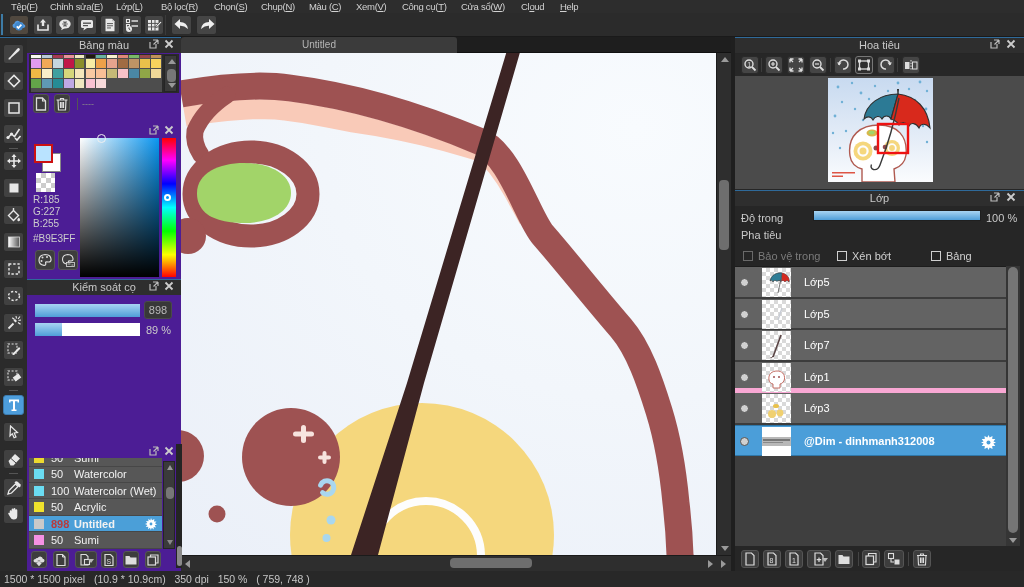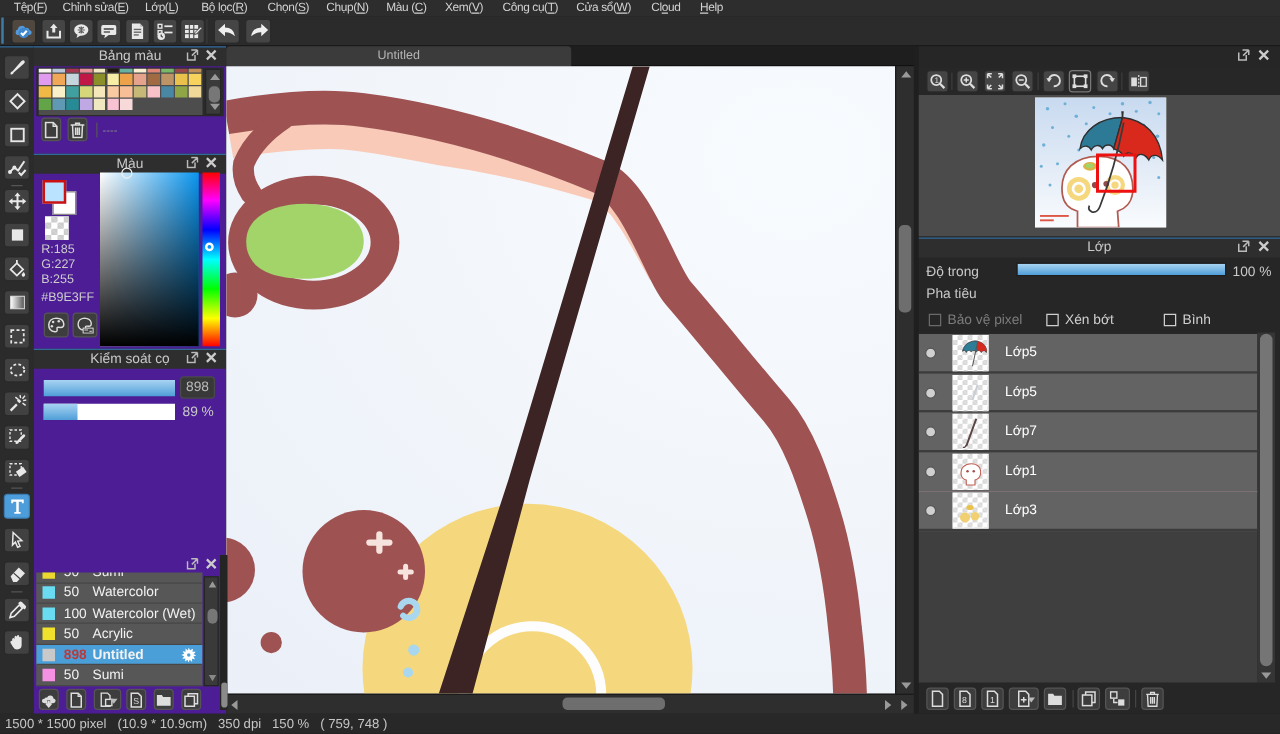--- a/index.html
+++ b/index.html
@@ -296,21 +296,20 @@
         </svg>
       </div>
 <div class="tbtn" style="left:27px;top:57px;width:16px;height:19px;background:#3d3d3d;border-color:#555;">
         <svg width="13" height="14" viewBox="0 0 13 14">
           <path d="M1 3 L12 3 M5 3 L5 1.5 L8 1.5 L8 3 M2.5 3 L3 13 L10 13 L10.5 3 M5 5 L5 11 M6.5 5 L6.5 11 M8 5 L8 11" stroke="#ddd" stroke-width="1.2" fill="none"></path>
         </svg>
       </div>
 <div class="abs" style="left:50px;top:61px;width:1px;height:12px;background:#555;"></div>
 <div class="abs" style="left:55px;top:62px;color:#8a8a8a;font-size:9px;">----</div>
 
-<div class="panel-title" style="left:0;top:86px;width:154px;">Màu</div>
 <div class="ptools" style="right:22px;top:88px;"><svg width="10" height="10" viewBox="0 0 10 10">
           <path d="M1 3 L1 9 L7 9 L7 5 M4 1 L9 1 M9 1 L9 5 M9 1 L4.5 5.5" stroke="#bbb" stroke-width="1.2" fill="none"></path>
         </svg></div>
 <div class="ptools" style="right:7px;top:88px;"><svg width="10" height="10" viewBox="0 0 10 10">
           <path d="M1.5 1.5 L8.5 8.5 M8.5 1.5 L1.5 8.5" stroke="#ccc" stroke-width="1.8"></path>
         </svg></div>
 
 <div class="abs" style="left:15px;top:116px;width:19px;height:19px;background:#fff;border:1px solid #888;"></div>
 <div class="abs" style="left:7px;top:107px;width:19px;height:19px;background:#b9e3ff;border:2px solid #cc1111;"></div>
 <div class="abs" style="left:9px;top:136px;width:19px;height:19px;background:#fff;background-image:linear-gradient(45deg,#ccc 25%,transparent 25%,transparent 75%,#ccc 75%),linear-gradient(45deg,#ccc 25%,transparent 25%,transparent 75%,#ccc 75%);background-size:10px 10px;background-position:0 0,5px 5px;"></div>
@@ -485,20 +484,21 @@
   <div class="abs" style="left:0;top:518px;width:550px;height:16px;background:#2e2e2e;border-top:1px solid #1b1b1b;">
     <div class="arrow" style="left:4px;top:3.5px;border-top:4px solid transparent;border-bottom:4px solid transparent;border-right:5px solid #9a9a9a;"></div>
     <div class="sb-thumb" style="left:269px;top:2px;width:82px;height:10px;background:#6e6e6e;"></div>
     <div class="arrow" style="right:18px;top:3.5px;border-top:4px solid transparent;border-bottom:4px solid transparent;border-left:5px solid #9a9a9a;"></div>
     <div class="arrow" style="right:5px;top:3.5px;border-top:4px solid transparent;border-bottom:4px solid transparent;border-left:5px solid #9a9a9a;"></div>
   </div>
 </div>
 
 <div class="abs" style="left:735px;top:37px;width:289px;height:534px;background:#262626;">
 
+  <div class="panel-title" style="left:0;top:0;width:289px;">Hoa tiêu</div>
   <div class="ptools" style="right:24px;top:2px;"><svg width="10" height="10" viewBox="0 0 10 10">
           <path d="M1 3 L1 9 L7 9 L7 5 M4 1 L9 1 M9 1 L9 5 M9 1 L4.5 5.5" stroke="#bbb" stroke-width="1.2" fill="none"></path>
         </svg></div>
   <div class="ptools" style="right:8px;top:2px;"><svg width="10" height="10" viewBox="0 0 10 10">
           <path d="M1.5 1.5 L8.5 8.5 M8.5 1.5 L1.5 8.5" stroke="#ccc" stroke-width="1.8"></path>
         </svg></div>
   <div id="navbar" class="abs" style="left:0;top:17px;width:289px;height:22px;background:#272727;">
         <div style="position:absolute;left:25.5px;top:4px;width:1px;height:14px;background:#3c3c3c"></div>
         <div style="position:absolute;left:94.5px;top:4px;width:1px;height:14px;background:#3c3c3c"></div>
         <div style="position:absolute;left:162px;top:4px;width:1px;height:14px;background:#3c3c3c"></div>
@@ -616,25 +616,25 @@
           <path d="M1 3 L1 9 L7 9 L7 5 M4 1 L9 1 M9 1 L9 5 M9 1 L4.5 5.5" stroke="#bbb" stroke-width="1.2" fill="none"></path>
         </svg></div>
   <div class="ptools" style="right:8px;top:155px;"><svg width="10" height="10" viewBox="0 0 10 10">
           <path d="M1.5 1.5 L8.5 8.5 M8.5 1.5 L1.5 8.5" stroke="#ccc" stroke-width="1.8"></path>
         </svg></div>
   <div class="abs" style="left:6px;top:175px;color:#c9c9c9;font-size:11px;">Độ trong</div>
   <div class="abs" style="left:78px;top:173px;width:168px;height:11px;background:linear-gradient(to bottom,#a8d4f2,#4f9ed8);border:1px solid #1f1f1f;"></div>
   <div class="abs" style="left:251px;top:175px;color:#c9c9c9;font-size:11px;">100 %</div>
   <div class="abs" style="left:6px;top:192px;color:#c9c9c9;font-size:11px;">Pha tiêu</div>
   <div class="cb" style="left:8px;top:214px;border-color:#6a6a6a;"></div>
-  <div class="abs" style="left:23px;top:213px;color:#7b7b7b;font-size:11px;">Bảo vệ pixel</div>
+  <div class="abs" style="left:23px;top:213px;color:#7b7b7b;font-size:11px;">Bảo vệ trong</div>
   <div class="cb" style="left:102px;top:214px;"></div>
   <div class="abs" style="left:117px;top:213px;color:#d0d0d0;font-size:11px;">Xén bớt</div>
   <div class="cb" style="left:196px;top:214px;"></div>
-  <div class="abs" style="left:211px;top:213px;color:#d0d0d0;font-size:11px;">Bình</div>
+  <div class="abs" style="left:211px;top:213px;color:#d0d0d0;font-size:11px;">Bảng</div>
 
   <div id="layerlist" class="abs" style="left:0;top:229px;width:271px;height:280px;background:#3f3f3f;border-top:1px solid #1c1c1c;overflow:hidden;">
         <div style="position:absolute;left:0;top:0.0px;width:271px;height:31.5px;background:#636363;border-bottom:2px solid #3c3c3c;">
 <div style="position:absolute;left:5px;top:11px;width:9px;height:9px;border-radius:50%;background:#d0d0d0;border:1px solid #555;"></div>
 <div style="position:absolute;left:27px;top:1px;width:29px;height:29px;background-image:linear-gradient(45deg,#d9d9d9 25%,transparent 25%,transparent 75%,#d9d9d9 75%),linear-gradient(45deg,#d9d9d9 25%,transparent 25%,transparent 75%,#d9d9d9 75%);background-size:8px 8px;background-position:0 0,4px 4px;background-color:#fff;overflow:hidden;"><svg width="29" height="29" viewBox="0 0 29 29">
               <path d="M 8 13 C 9 7 15 4 20 5 C 25 6 28 10 27 14 C 26 12 24 12 23 14 C 22 12 20 12 19 13.5 C 18 12 16 12 15 13.5 C 14 12 11.5 12 11 14 C 10.5 12 9 12 8 13 Z" fill="#2e7d96" stroke="#333" stroke-width="0.6"></path>
               <path d="M 20 5 C 25 6 28 10 27 14 C 26 12 24 12 23 14 C 22 12 20.5 12 19.5 13.2 L 20 5 Z" fill="#d42a20"></path>
               <path d="M 20 6 L 16 25" stroke="#555" stroke-width="0.8" fill="none"></path>
             </svg></div>
 <div style="position:absolute;left:69px;top:9px;color:#ffffff;font-size:11px;">Lớp5</div>
@@ -647,38 +647,51 @@
 <div style="position:absolute;left:69px;top:9px;color:#ffffff;font-size:11px;">Lớp5</div>
         </div>
         <div style="position:absolute;left:0;top:63.0px;width:271px;height:31.5px;background:#636363;border-bottom:2px solid #3c3c3c;">
 <div style="position:absolute;left:5px;top:11px;width:9px;height:9px;border-radius:50%;background:#d0d0d0;border:1px solid #555;"></div>
 <div style="position:absolute;left:27px;top:1px;width:29px;height:29px;background-image:linear-gradient(45deg,#d9d9d9 25%,transparent 25%,transparent 75%,#d9d9d9 75%),linear-gradient(45deg,#d9d9d9 25%,transparent 25%,transparent 75%,#d9d9d9 75%);background-size:8px 8px;background-position:0 0,4px 4px;background-color:#fff;overflow:hidden;"><svg width="29" height="29" viewBox="0 0 29 29">
               <path d="M 19 4 L 11 26" stroke="#5a4444" stroke-width="1.6"></path>
               <path d="M 11 25 Q 10 27.5 8.3 26.8" stroke="#5a4444" stroke-width="1" fill="none"></path>
             </svg></div>
 <div style="position:absolute;left:69px;top:9px;color:#ffffff;font-size:11px;">Lớp7</div>
         </div>
-        <div style="position:absolute;left:0;top:94.5px;width:271px;height:32px;background:#636363;border-bottom:1px solid #f9a8d4;">
+        <div style="position:absolute;left:0;top:94.5px;width:271px;height:32px;background:#636363;border-bottom:6px solid #f9a8d4;">
 <div style="position:absolute;left:5px;top:11px;width:9px;height:9px;border-radius:50%;background:#d0d0d0;border:1px solid #555;"></div>
 <div style="position:absolute;left:27px;top:1px;width:29px;height:29px;background-image:linear-gradient(45deg,#d9d9d9 25%,transparent 25%,transparent 75%,#d9d9d9 75%),linear-gradient(45deg,#d9d9d9 25%,transparent 25%,transparent 75%,#d9d9d9 75%);background-size:8px 8px;background-position:0 0,4px 4px;background-color:#fff;overflow:hidden;"><svg width="29" height="29" viewBox="0 0 29 29">
               <path d="M 7 17 C 6 11 10 8 15 8 C 20 8 23 11 22.5 16 C 22 19 20 20.5 18 21 L 18 25 L 11 25 L 11 21 C 9 20.5 7.5 19.5 7 17 Z" fill="#fff" stroke="#c06055" stroke-width="0.9"></path>
               <circle cx="12" cy="14" r="1" fill="#a05050"></circle>
               <circle cx="17" cy="14" r="1" fill="#a05050"></circle>
             </svg></div>
 <div style="position:absolute;left:69px;top:9px;color:#ffffff;font-size:11px;">Lớp1</div>
         </div>
         <div style="position:absolute;left:0;top:126.0px;width:271px;height:31.5px;background:#636363;border-bottom:2px solid #3c3c3c;">
 <div style="position:absolute;left:5px;top:11px;width:9px;height:9px;border-radius:50%;background:#d0d0d0;border:1px solid #555;"></div>
 <div style="position:absolute;left:27px;top:1px;width:29px;height:29px;background-image:linear-gradient(45deg,#d9d9d9 25%,transparent 25%,transparent 75%,#d9d9d9 75%),linear-gradient(45deg,#d9d9d9 25%,transparent 25%,transparent 75%,#d9d9d9 75%);background-size:8px 8px;background-position:0 0,4px 4px;background-color:#fff;overflow:hidden;"><svg width="29" height="29" viewBox="0 0 29 29">
               <circle cx="10" cy="20" r="4" fill="#f0d070"></circle>
               <circle cx="18" cy="19" r="3.4" fill="#f0d070"></circle>
               <ellipse cx="14" cy="12" rx="3" ry="2" fill="#e9c14b"></ellipse>
             </svg></div>
 <div style="position:absolute;left:69px;top:9px;color:#ffffff;font-size:11px;">Lớp3</div>
         </div>
+        <div style="position:absolute;left:0;top:157.5px;width:271px;height:31.5px;background:#4b9ed9;border-top:1px solid #2f77a8;border-bottom:1px solid #2f77a8;">
+<div style="position:absolute;left:5px;top:11px;width:9px;height:9px;border-radius:50%;background:#d0d0d0;border:1px solid #555;"></div>
+<div style="position:absolute;left:27px;top:1px;width:29px;height:29px;background:#fff;overflow:hidden;">
+            <div style="position:absolute;left:0;top:10px;width:29px;height:9px;background:#b8b8b8;"></div>
+            <div style="position:absolute;left:1px;top:12px;width:27px;height:2px;background:#777"></div>
+            <div style="position:absolute;left:1px;top:15px;width:20px;height:1.5px;background:#888"></div>
+          </div>
+<div style="position:absolute;left:69px;top:9px;color:#ffffff;font-size:11px;font-weight:bold;">@Dim - dinhmanh312008</div>
+          <svg style="position:absolute;right:10px;top:9px" width="15" height="15" viewBox="0 0 15 15">
+            <path d="M7.5 0 L8.7 2.6 L11.5 1 L11.2 4 L14.3 4 L12.4 6.4 L15 7.5 L12.4 8.6 L14.3 11 L11.2 11 L11.5 14 L8.7 12.4 L7.5 15 L6.3 12.4 L3.5 14 L3.8 11 L0.7 11 L2.6 8.6 L0 7.5 L2.6 6.4 L0.7 4 L3.8 4 L3.5 1 L6.3 2.6 Z" fill="#fff"></path>
+            <circle cx="7.5" cy="7.5" r="2" fill="#4b9ed9"></circle>
+          </svg>
+        </div>
       </div>
   <div class="sb-track" style="left:271px;top:229px;width:14px;height:280px;background:#353535;border:none;">
     <div class="sb-thumb" style="left:2px;top:1px;width:10px;height:266px;background:#757575;border-radius:5px;"></div>
     <div class="arrow" style="left:3px;bottom:3px;border-left:4px solid transparent;border-right:4px solid transparent;border-top:5px solid #999;"></div>
   </div>
   <div id="layerbar" class="abs" style="left:0;top:511px;width:289px;height:23px;">
         <div style="position:absolute;left:6px;top:2px;width:18px;height:18px;background:#3d3d3d;border:1px solid #555;border-radius:3px;">
           <svg style="position:absolute;left:50%;top:50%;transform:translate(-50%,-50%)" width="13" height="14" viewBox="0 0 13 14">
             <path d="M2.5 1 L8 1 L10.5 3.5 L10.5 13 L2.5 13 Z" fill="none" stroke="#ddd" stroke-width="1.2"></path>
           </svg>

